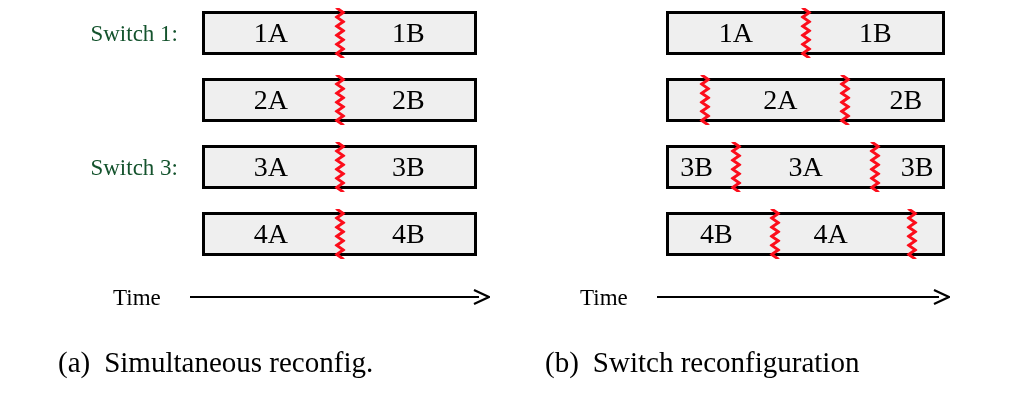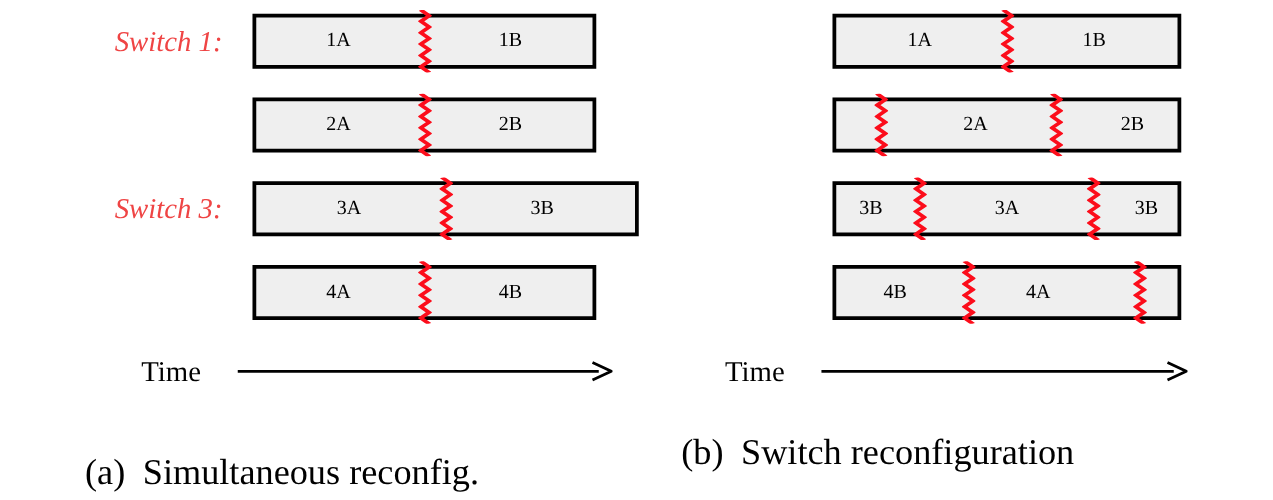--- a/index.html
+++ b/index.html
@@ -32,43 +32,42 @@
     height: 44px;
   }
   .switch-label {
     position: absolute;
     right: 100%;
     margin-right: 24px;
     top: 50%;
     transform: translateY(-50%);
     white-space: nowrap;
     font-size: 23px;
-    color: #ef4444;
-    line-height: 1;
-    font-style: italic;
+    color: #14532d;
+    line-height: 1;
   }
 
   
   .bar {
     position: absolute;
     left: 0;
     top: 0;
     width: 100%;
     height: 100%;
     box-sizing: border-box;
     background: #efefef;
     border: 3px solid #000000;
   }
 
   
   .seg-label {
     position: absolute;
     top: 50%;
     transform: translate(-50%, -50%);
-    font-size: 16px;
+    font-size: 28px;
     color: #000000;
     white-space: nowrap;
     line-height: 1;
   }
 
   
   .zigzag {
     position: absolute;
     top: -3px;
     bottom: -3px;
@@ -131,21 +130,21 @@
       <div class="switch-row" style="left: 202px; top: 78px; width: 275px;">
         <div class="bar" style="background: rgb(239, 239, 239); border-color: rgb(0, 0, 0);"></div>
         <div class="seg-label" style="left: 25%;">2A</div>
         <div class="seg-label" style="left: 75%;">2B</div>
         <div class="zigzag" style="left: 50%;">
           <svg viewBox="0 0 11 100" preserveAspectRatio="none">
             <path d="M2.20,0.00 L8.80,9.09 L2.20,18.18 L8.80,27.27 L2.20,36.36 L8.80,45.45 L2.20,54.55 L8.80,63.64 L2.20,72.73 L8.80,81.82 L2.20,90.91 L8.80,100.00" fill="none" stroke="#fc0d1b" stroke-width="4.2" stroke-linejoin="miter" stroke-linecap="butt"></path>
           </svg>
         </div>
       </div>
-      <div class="switch-row" style="left: 202px; top: 145px; width: 275px; padding-left: 34px;">
+      <div class="switch-row" style="left: 202px; top: 145px; width: 275px;">
         <div class="switch-label">Switch 3:</div>
         <div class="bar" style="background: rgb(239, 239, 239); border-color: rgb(0, 0, 0);"></div>
         <div class="seg-label" style="left: 25%;">3A</div>
         <div class="seg-label" style="left: 75%;">3B</div>
         <div class="zigzag" style="left: 50%;">
           <svg viewBox="0 0 11 100" preserveAspectRatio="none">
             <path d="M2.20,0.00 L8.80,9.09 L2.20,18.18 L8.80,27.27 L2.20,36.36 L8.80,45.45 L2.20,54.55 L8.80,63.64 L2.20,72.73 L8.80,81.82 L2.20,90.91 L8.80,100.00" fill="none" stroke="#fc0d1b" stroke-width="4.2" stroke-linejoin="miter" stroke-linecap="butt"></path>
           </svg>
         </div>
       </div>
@@ -161,21 +160,21 @@
       </div>
       <div class="time-axis" style="top: 282px; left: 0px; width: 509px;">
         <div class="time-text" style="left: 113px;">Time</div>
         <div class="time-arrow" style="left: 190px; width: 300px;">
           <svg viewBox="0 0 300 20" preserveAspectRatio="none">
             <line x1="0" y1="10" x2="289" y2="10" stroke="#000000" stroke-width="2.2"></line>
             <polyline points="284,3 299,10 284,17" fill="none" stroke="#000000" stroke-width="2.2" stroke-linejoin="miter" stroke-linecap="butt"></polyline>
           </svg>
         </div>
       </div>
-      <div class="caption" style="top: 348px; left: 68px; margin-top: 16px;"><span class="cap-tag">(a)</span><span>Simultaneous reconfig.</span></div>
+      <div class="caption" style="top: 348px; left: 58px;"><span class="cap-tag">(a)</span><span>Simultaneous reconfig.</span></div>
     </div>
     <div class="panel right">
       <div class="switch-row" style="left: 157px; top: 11px; width: 279px;">
         <div class="bar" style="background: rgb(239, 239, 239); border-color: rgb(0, 0, 0);"></div>
         <div class="seg-label" style="left: 25%;">1A</div>
         <div class="seg-label" style="left: 75%;">1B</div>
         <div class="zigzag" style="left: 50%;">
           <svg viewBox="0 0 11 100" preserveAspectRatio="none">
             <path d="M2.20,0.00 L8.80,9.09 L2.20,18.18 L8.80,27.27 L2.20,36.36 L8.80,45.45 L2.20,54.55 L8.80,63.64 L2.20,72.73 L8.80,81.82 L2.20,90.91 L8.80,100.00" fill="none" stroke="#fc0d1b" stroke-width="4.2" stroke-linejoin="miter" stroke-linecap="butt"></path>
           </svg>

